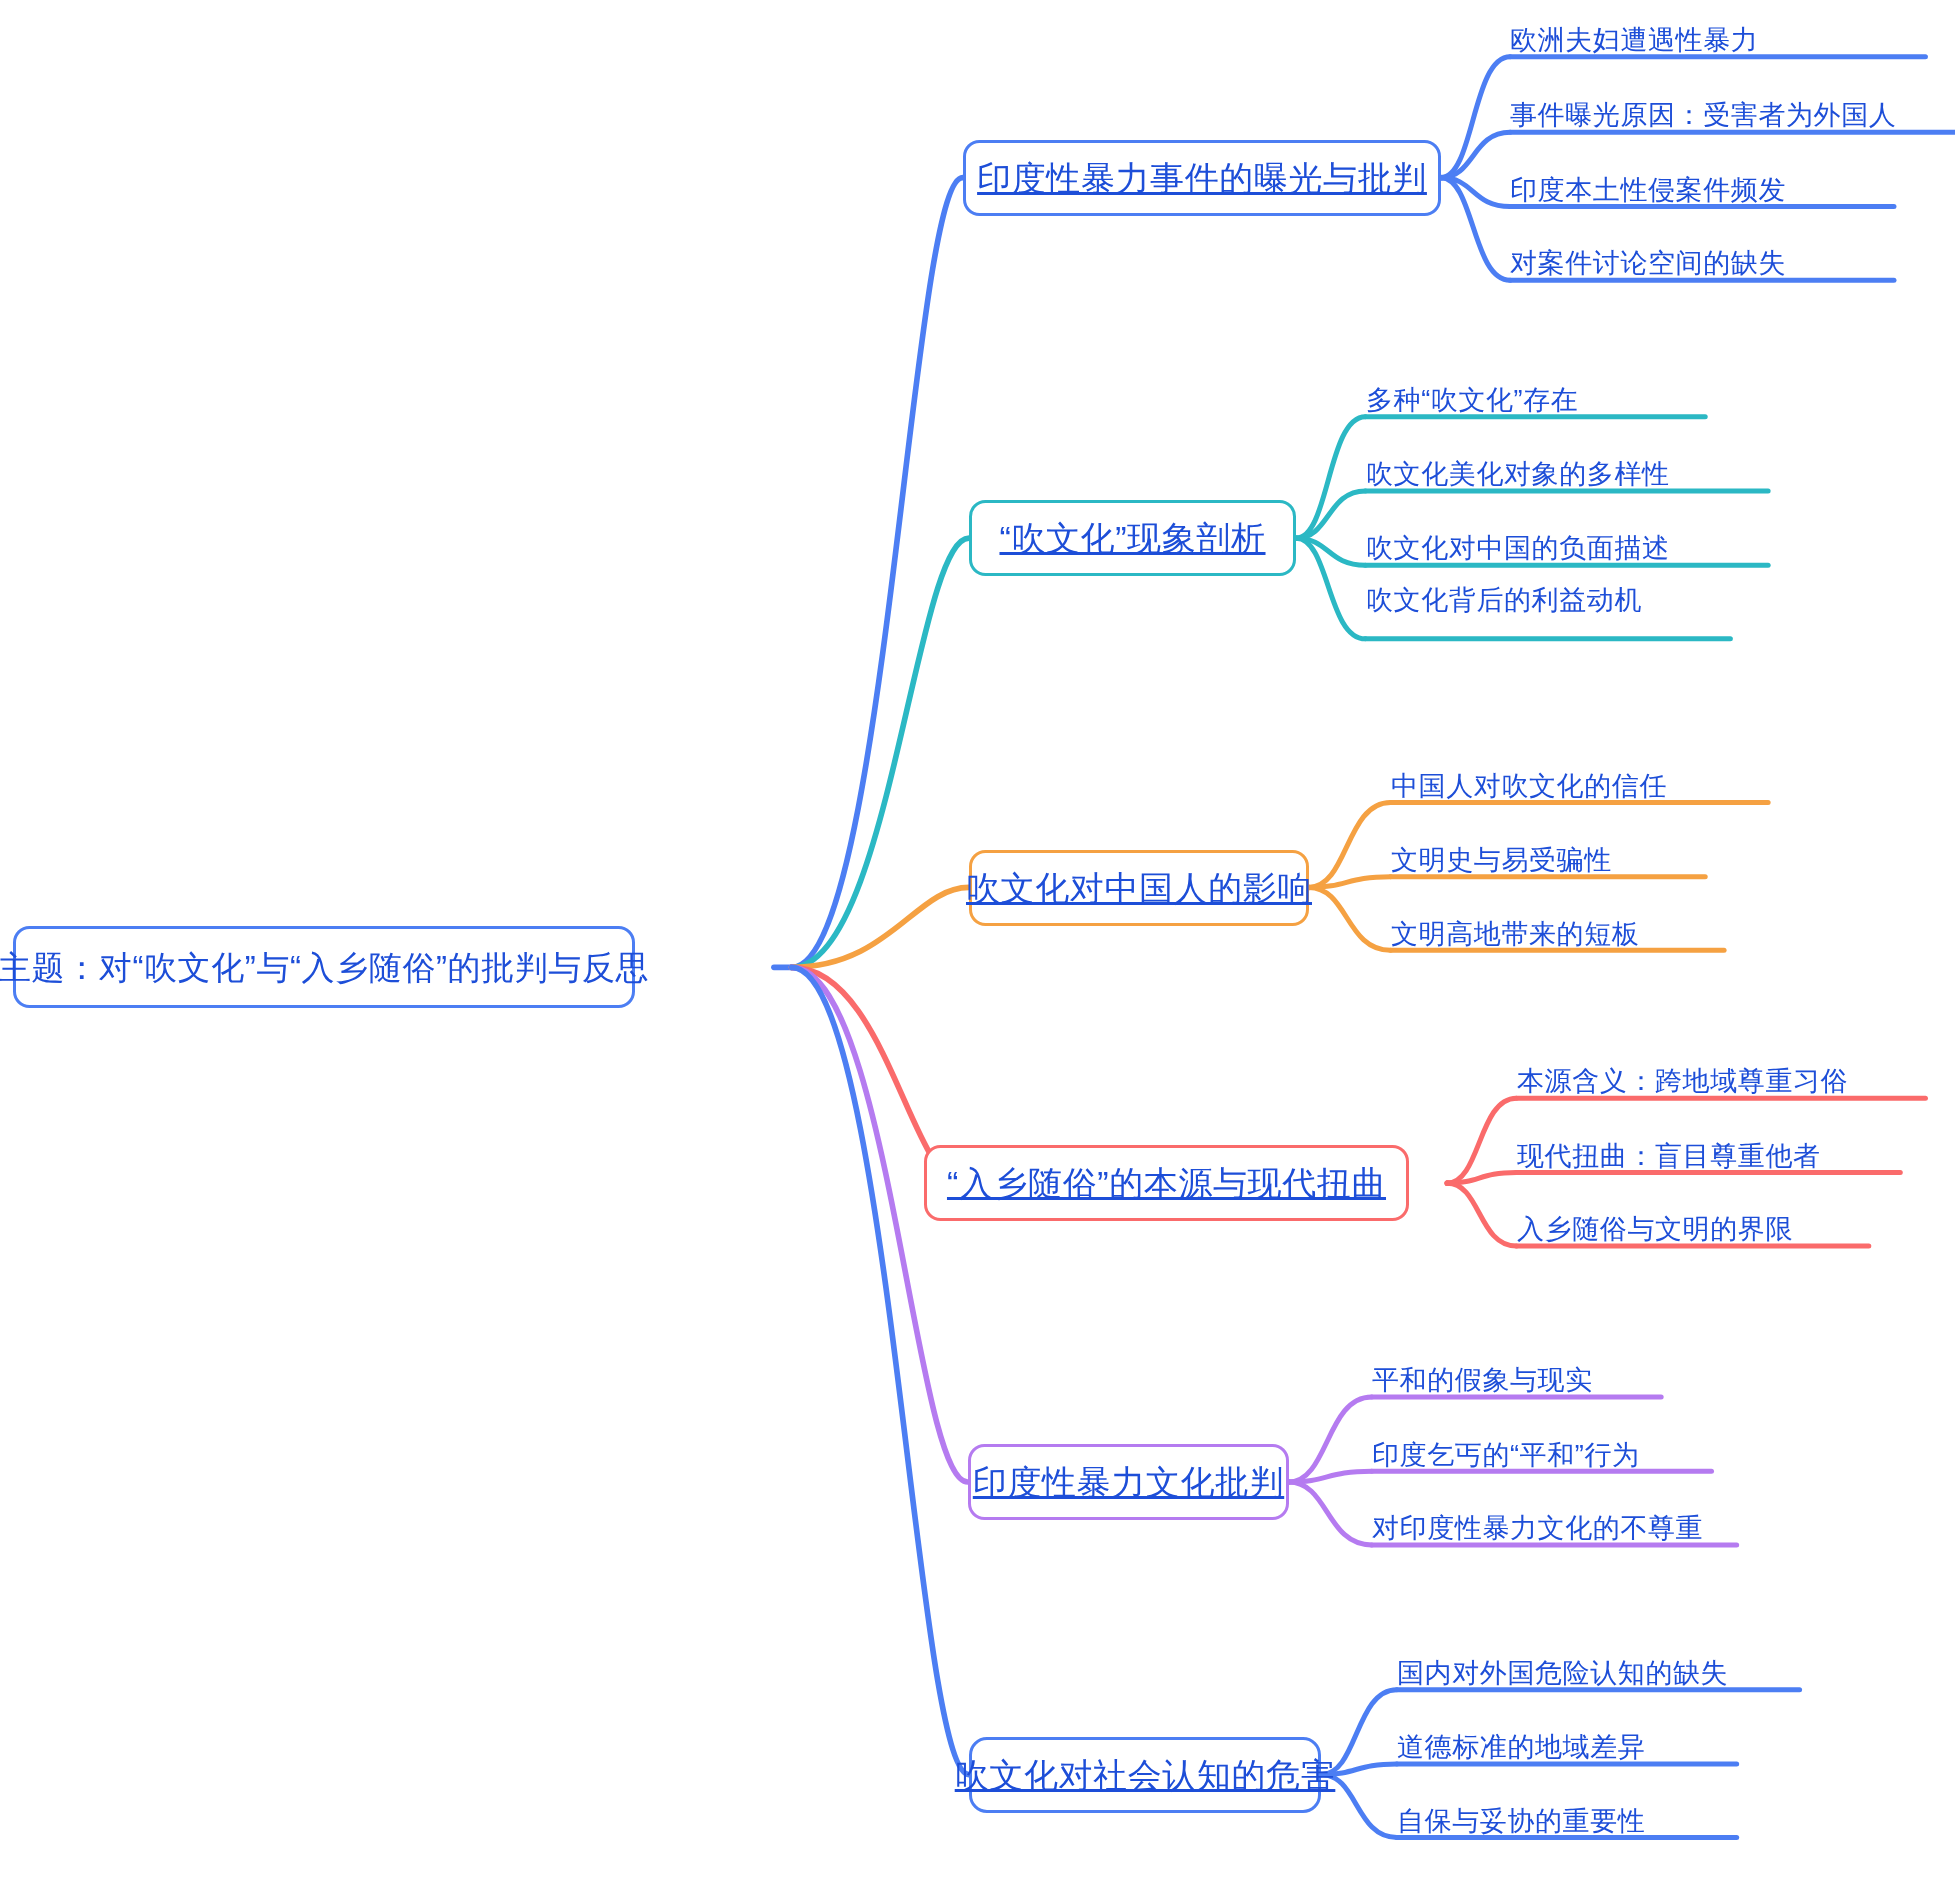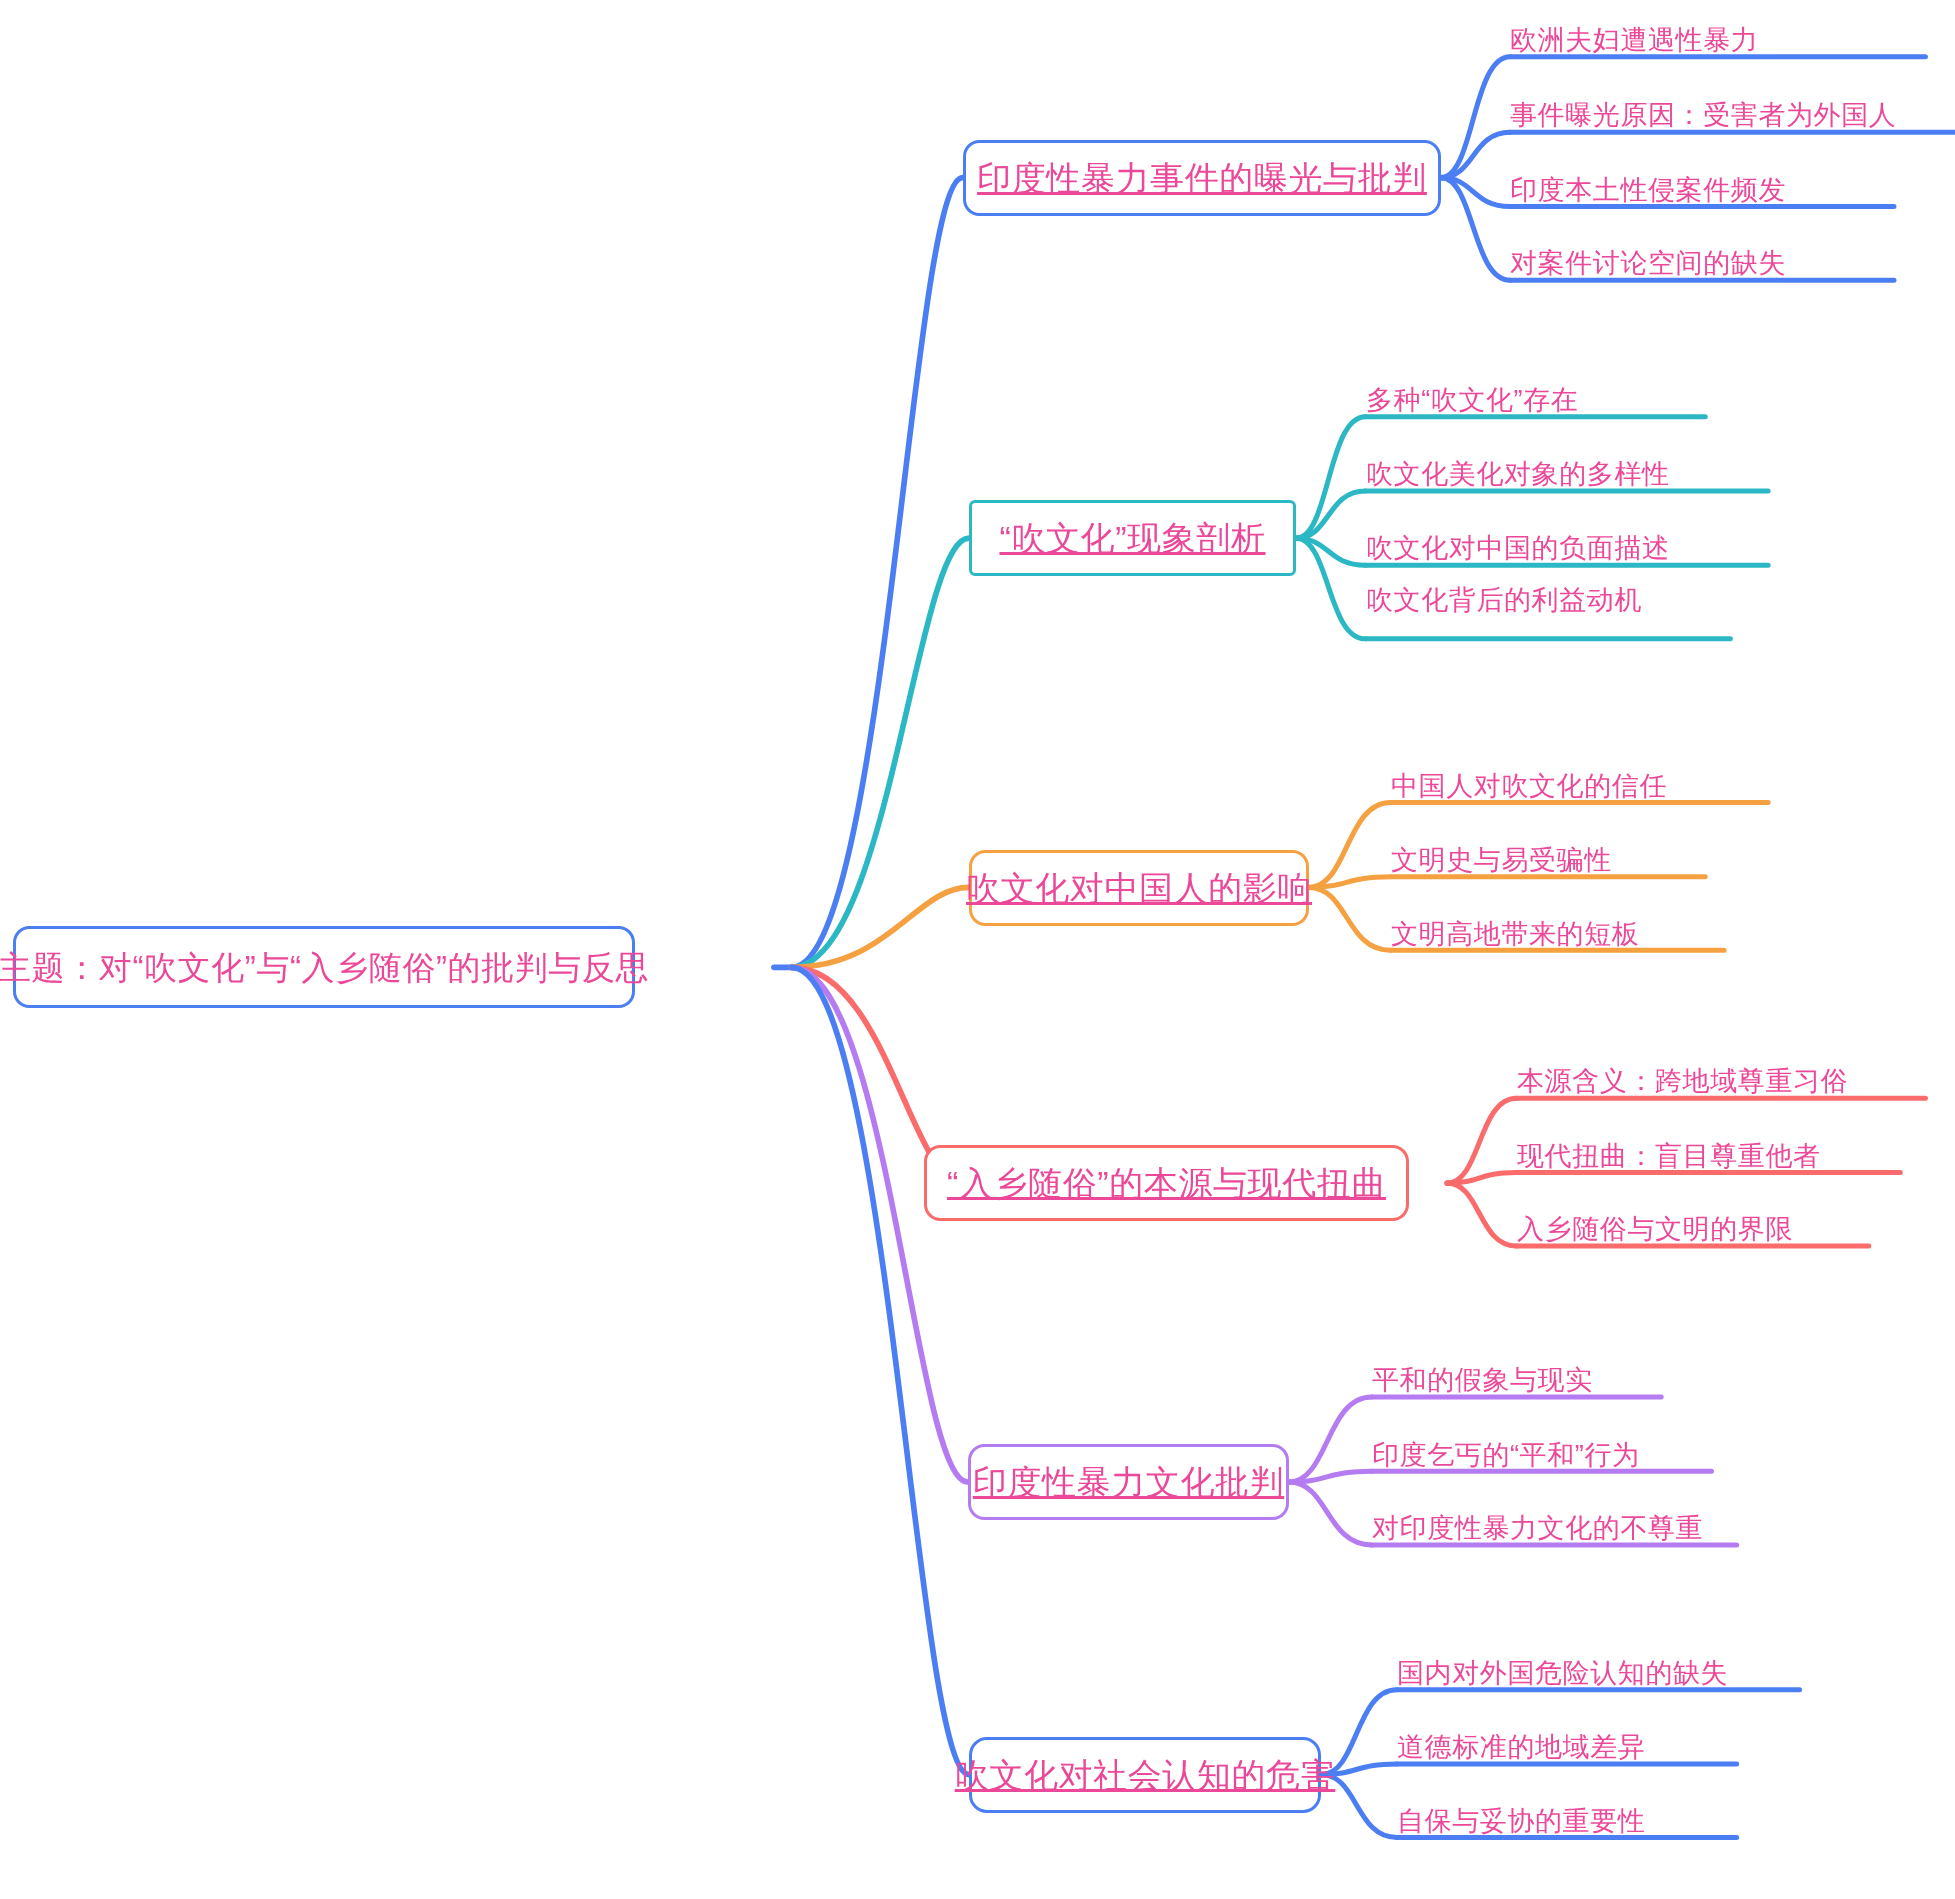--- a/index.html
+++ b/index.html
@@ -31,21 +31,21 @@
     justify-content: center;
     background: #ffffff;
   }
   .node.boxed {
     border-style: solid;
     border-width: 3.8px;
     border-radius: 16.4px;
   }
   .node-label {
     white-space: nowrap;
-    color: #ec4899;
+    color: #1d4ed8;
     letter-spacing: 0.6px;
     line-height: 1;
     text-align: right;
   }
   .root .node-label {
     font-size: 33px;
   }
   .branch .node-label {
     font-size: 34px;
     text-decoration: underline;
@@ -133,21 +133,21 @@
     </div>
     <div class="leaf" style="left: 1510px; top: 94px; width: 445px; height: 39px;">
       <span class="node-label">事件曝光原因：受害者为外国人</span>
     </div>
     <div class="leaf" style="left: 1510px; top: 169px; width: 384px; height: 39px;">
       <span class="node-label">印度本土性侵案件频发</span>
     </div>
     <div class="leaf" style="left: 1510px; top: 242px; width: 384px; height: 39px;">
       <span class="node-label">对案件讨论空间的缺失</span>
     </div>
-    <div class="node branch boxed" style="left: 969px; top: 500px; width: 327px; height: 76px; border-color: rgb(43, 184, 196); border-radius: 6px;">
+    <div class="node branch boxed" style="left: 969px; top: 500px; width: 327px; height: 76px; border-color: rgb(43, 184, 196);">
       <span class="node-label">“吹文化”现象剖析</span>
     </div>
     <div class="leaf" style="left: 1366px; top: 379px; width: 340px; height: 39px;">
       <span class="node-label">多种“吹文化”存在</span>
     </div>
     <div class="leaf" style="left: 1366px; top: 527px; width: 403px; height: 39px;">
       <span class="node-label">吹文化对中国的负面描述</span>
     </div>
     <div class="leaf" style="left: 1366px; top: 453px; width: 403px; height: 39px;">
       <span class="node-label">吹文化美化对象的多样性</span>

